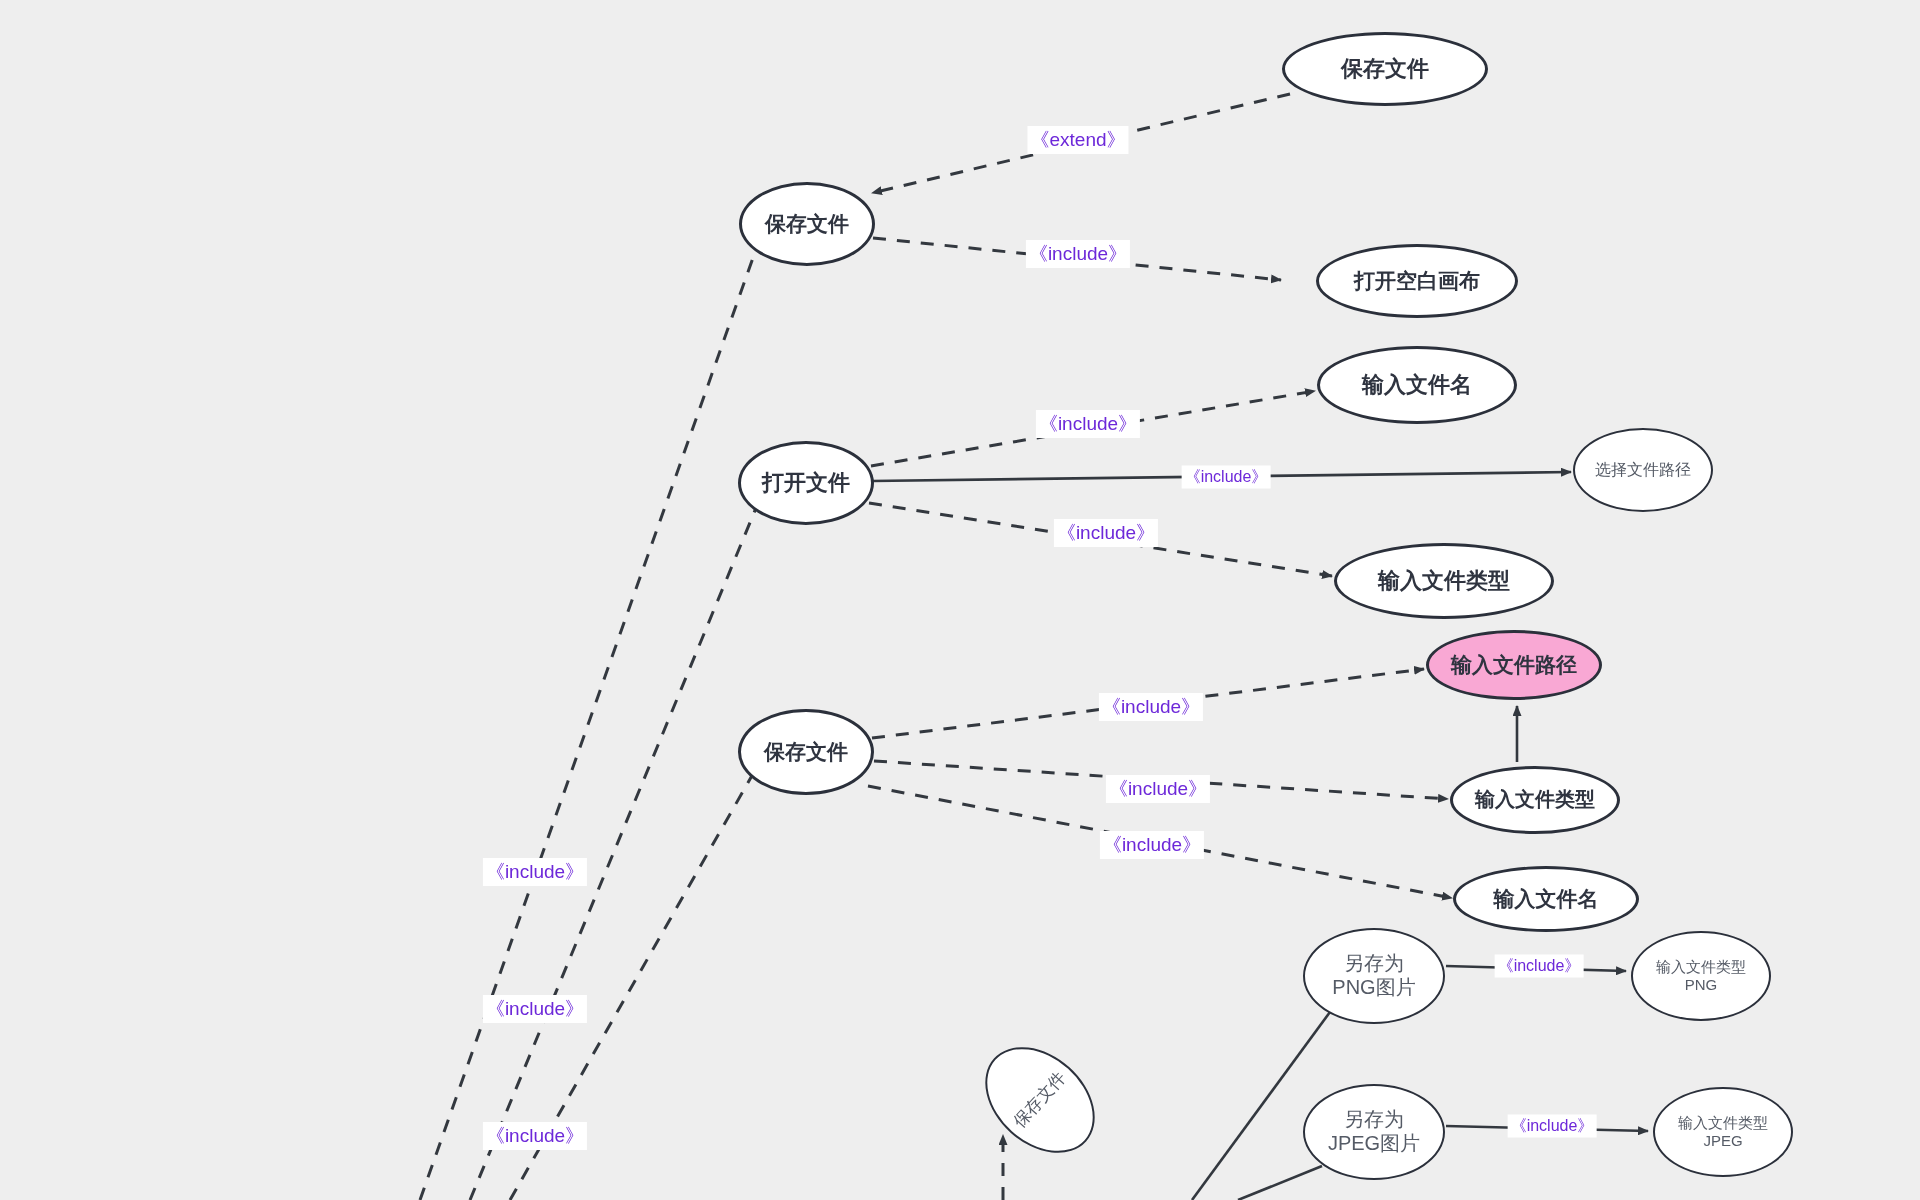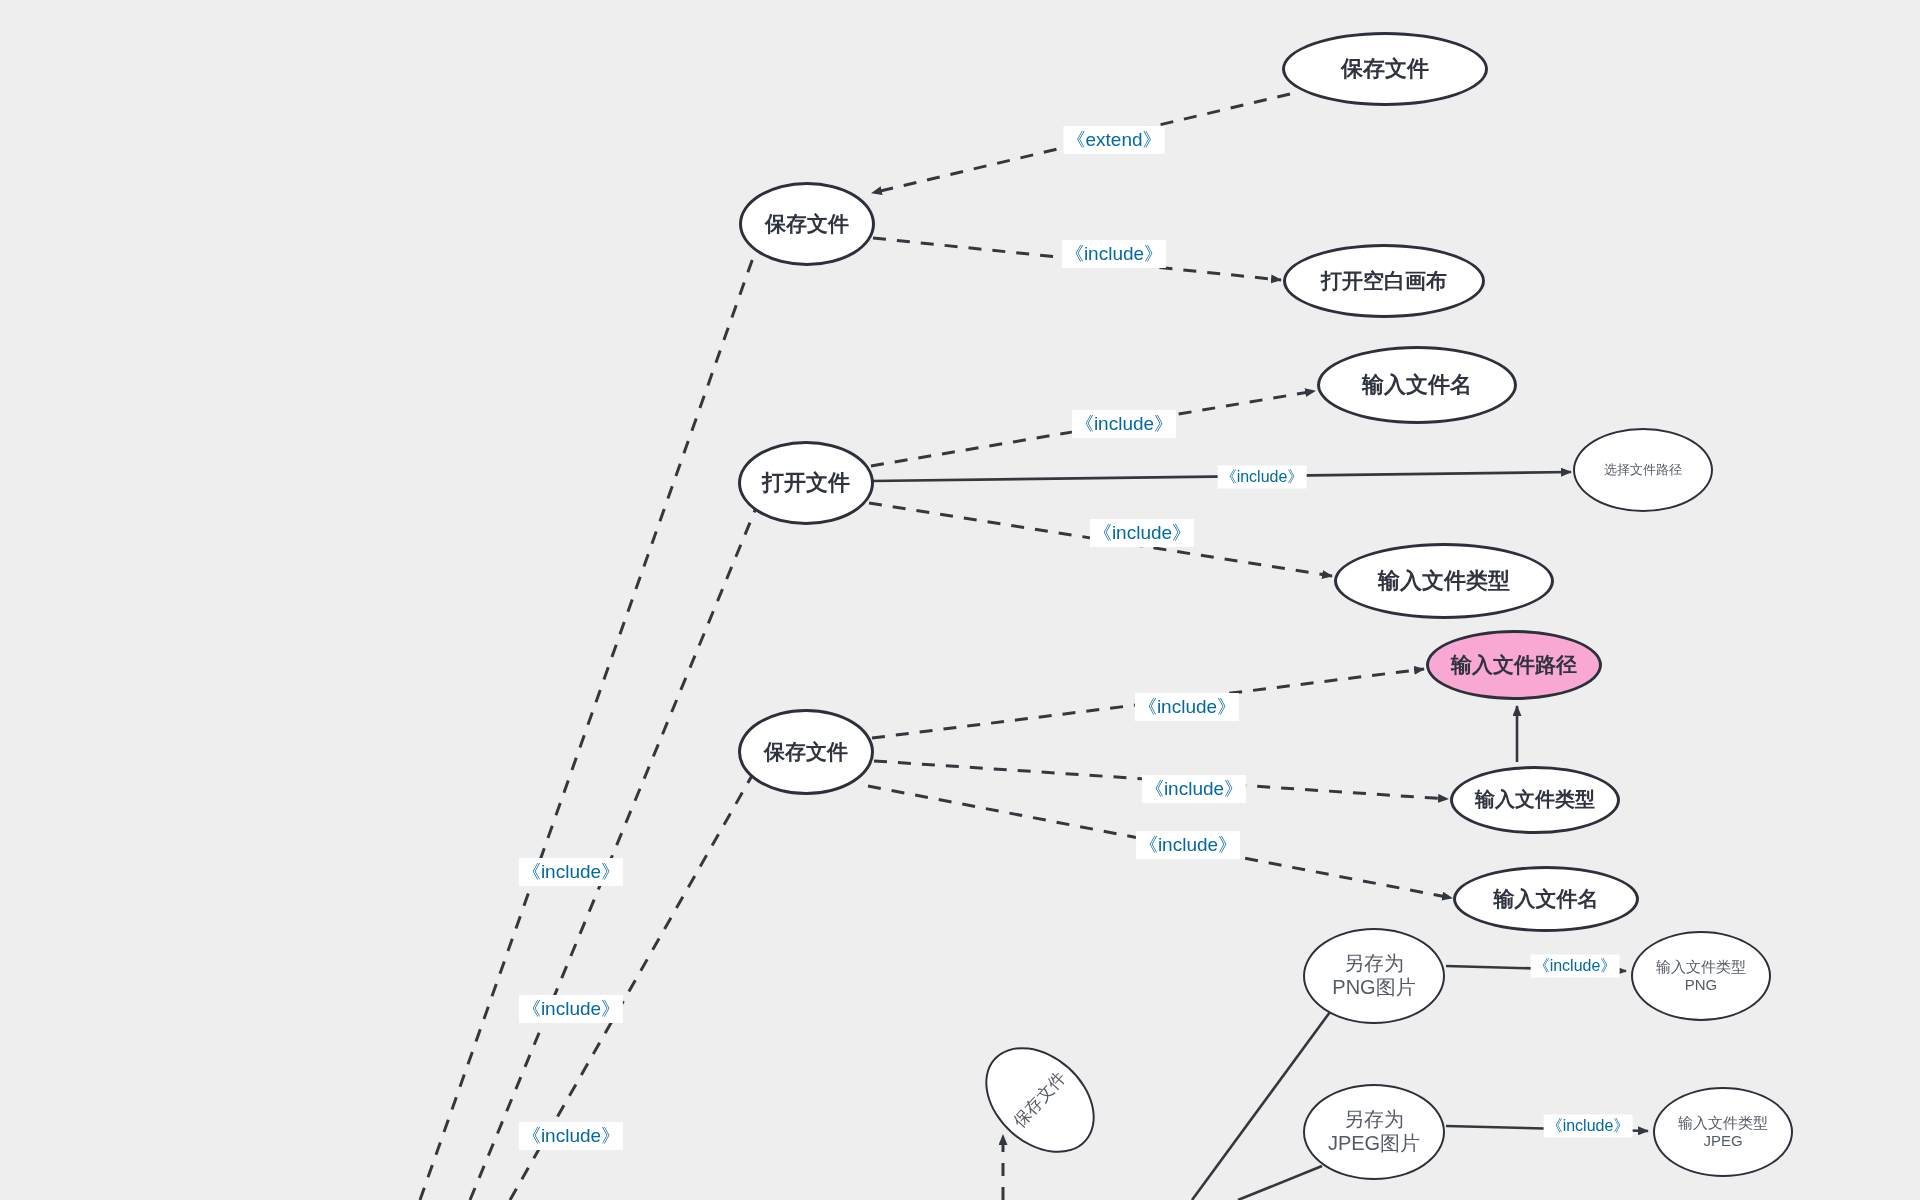--- a/index.html
+++ b/index.html
@@ -45,26 +45,25 @@
   }
   .node.light {
     font-weight: normal;
     color: #555b66;
     border-width: 2px;
   }
   .node span { display: block; }
   .edge-label {
     position: absolute;
     background: #ffffff;
-    color: #0369a1;
+    color: #6d28d9;
     padding: 1px 3px;
     white-space: nowrap;
     transform: translate(-50%, -50%);
     letter-spacing: 0px;
-    margin-left: 36px;
   }
 </style>
 </head>
 <body>
 
 <div id="canvas">
   <svg id="edges" viewBox="0 0 1920 1200" xmlns="http://www.w3.org/2000/svg">
     <defs>
       <marker id="arrowFilled" markerWidth="11" markerHeight="9" refX="10" refY="4.5" orient="auto" markerUnits="userSpaceOnUse">
         <path d="M0,0 L11,4.5 L0,9 z" fill="#33383f"></path>
@@ -86,24 +85,24 @@
         <path d="M 1322 1166 L 1238 1200" fill="none" stroke="#33383f" stroke-width="2.6"></path>
         <path d="M 420 1200 L 772 204" fill="none" stroke="#33383f" stroke-width="3" stroke-dasharray="13 11" marker-end="url(#arrowFilled)"></path>
         <path d="M 470 1200 L 775 462" fill="none" stroke="#33383f" stroke-width="3" stroke-dasharray="13 11" marker-end="url(#arrowFilled)"></path>
         <path d="M 510 1200 L 778 730" fill="none" stroke="#33383f" stroke-width="3" stroke-dasharray="13 11" marker-end="url(#arrowFilled)"></path>
         <path d="M 1003 1200 L 1003 1135" fill="none" stroke="#33383f" stroke-width="3" stroke-dasharray="13 11" marker-end="url(#arrowFilled)"></path>
       </g>
   </svg>
   <div id="node-layer">
       <div class="node bold" style="left: 1282px; top: 32px; width: 206px; height: 74px; font-size: 22px; background: rgb(255, 255, 255); border-color: rgb(43, 48, 59);"><span>保存文件</span></div>
       <div class="node bold" style="left: 739px; top: 182px; width: 136px; height: 84px; font-size: 21px; background: rgb(255, 255, 255); border-color: rgb(43, 48, 59);"><span>保存文件</span></div>
-      <div class="node bold" style="left: 1283px; top: 244px; width: 202px; height: 74px; font-size: 21px; background: rgb(255, 255, 255); border-color: rgb(43, 48, 59);"><span>打开空白画布</span></div>
+      <div class="node bold" style="left: 1316px; top: 244px; width: 202px; height: 74px; font-size: 21px; background: rgb(255, 255, 255); border-color: rgb(43, 48, 59);"><span>打开空白画布</span></div>
       <div class="node bold" style="left: 1317px; top: 346px; width: 200px; height: 78px; font-size: 22px; background: rgb(255, 255, 255); border-color: rgb(43, 48, 59);"><span>输入文件名</span></div>
       <div class="node bold" style="left: 738px; top: 441px; width: 136px; height: 84px; font-size: 22px; background: rgb(255, 255, 255); border-color: rgb(43, 48, 59);"><span>打开文件</span></div>
-      <div class="node light" style="left: 1573px; top: 428px; width: 140px; height: 84px; font-size: 13px; background: rgb(255, 255, 255); border-color: rgb(43, 48, 59);"><span>选择文件路径</span></div>
+      <div class="node light" style="left: 1573px; top: 428px; width: 140px; height: 84px; font-size: 16px; background: rgb(255, 255, 255); border-color: rgb(43, 48, 59);"><span>选择文件路径</span></div>
       <div class="node bold" style="left: 1334px; top: 543px; width: 220px; height: 76px; font-size: 22px; background: rgb(255, 255, 255); border-color: rgb(43, 48, 59);"><span>输入文件类型</span></div>
       <div class="node bold" style="left: 1426px; top: 630px; width: 176px; height: 70px; font-size: 21px; background: #f9a8d4; border-color: rgb(43, 48, 59);"><span>输入文件路径</span></div>
       <div class="node bold" style="left: 738px; top: 709px; width: 136px; height: 86px; font-size: 21px; background: rgb(255, 255, 255); border-color: rgb(43, 48, 59);"><span>保存文件</span></div>
       <div class="node bold" style="left: 1450px; top: 766px; width: 170px; height: 68px; font-size: 20px; background: rgb(255, 255, 255); border-color: rgb(43, 48, 59);"><span>输入文件类型</span></div>
       <div class="node bold" style="left: 1453px; top: 866px; width: 186px; height: 66px; font-size: 21px; background: rgb(255, 255, 255); border-color: rgb(43, 48, 59);"><span>输入文件名</span></div>
       <div class="node light" style="left: 1303px; top: 928px; width: 142px; height: 96px; font-size: 20px; background: rgb(255, 255, 255); border-color: rgb(43, 48, 59);"><span>另存为
 PNG图片</span></div>
       <div class="node light" style="left: 1631px; top: 931px; width: 140px; height: 90px; font-size: 15px; background: rgb(255, 255, 255); border-color: rgb(43, 48, 59);"><span>输入文件类型
 PNG</span></div>
       <div class="node light" style="left: 1303px; top: 1084px; width: 142px; height: 96px; font-size: 20px; background: rgb(255, 255, 255); border-color: rgb(43, 48, 59);"><span>另存为

